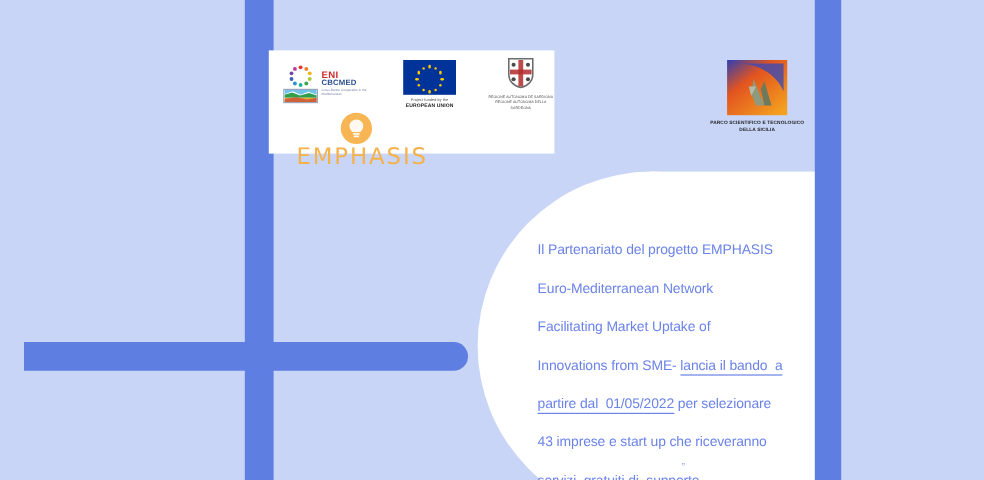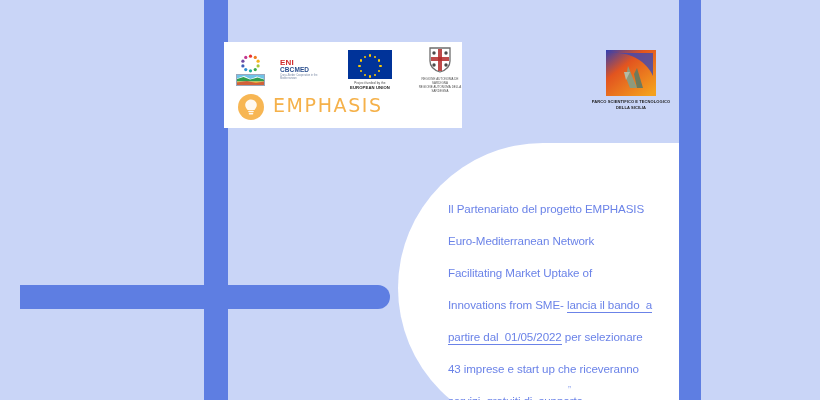--- a/index.html
+++ b/index.html
@@ -97,21 +97,21 @@
   .eni-sun {
     width: 19px;
     height: 19px;
   }
   .eni-wave {
     width: 27px;
     height: 10px;
     border: 0.5px solid #9aa6bb;
   }
   .eni-text {
-    margin-left: 15px;
+    margin-left: 3px;
     line-height: 1;
   }
   .eni-name {
     font-size: 8px;
     font-weight: bold;
     color: #d02b2b;
     letter-spacing: 0.2px;
   }
   .eni-sub {
     font-size: 6.5px;
@@ -171,20 +171,22 @@
     color: #4a4a4a;
     letter-spacing: 0.1px;
     line-height: 1.45;
   }
 
   .emphasis-row {
     position: absolute;
     left: 14px;
     top: 52px;
     display: flex;
+    align-items: center;
+    flex-direction: column;
   }
   .emph-bulb {
     width: 26px;
     height: 26px;
     border-radius: 50%;
     background: #f7b653;
     position: relative;
     flex: none;
   }
   .emph-word {

